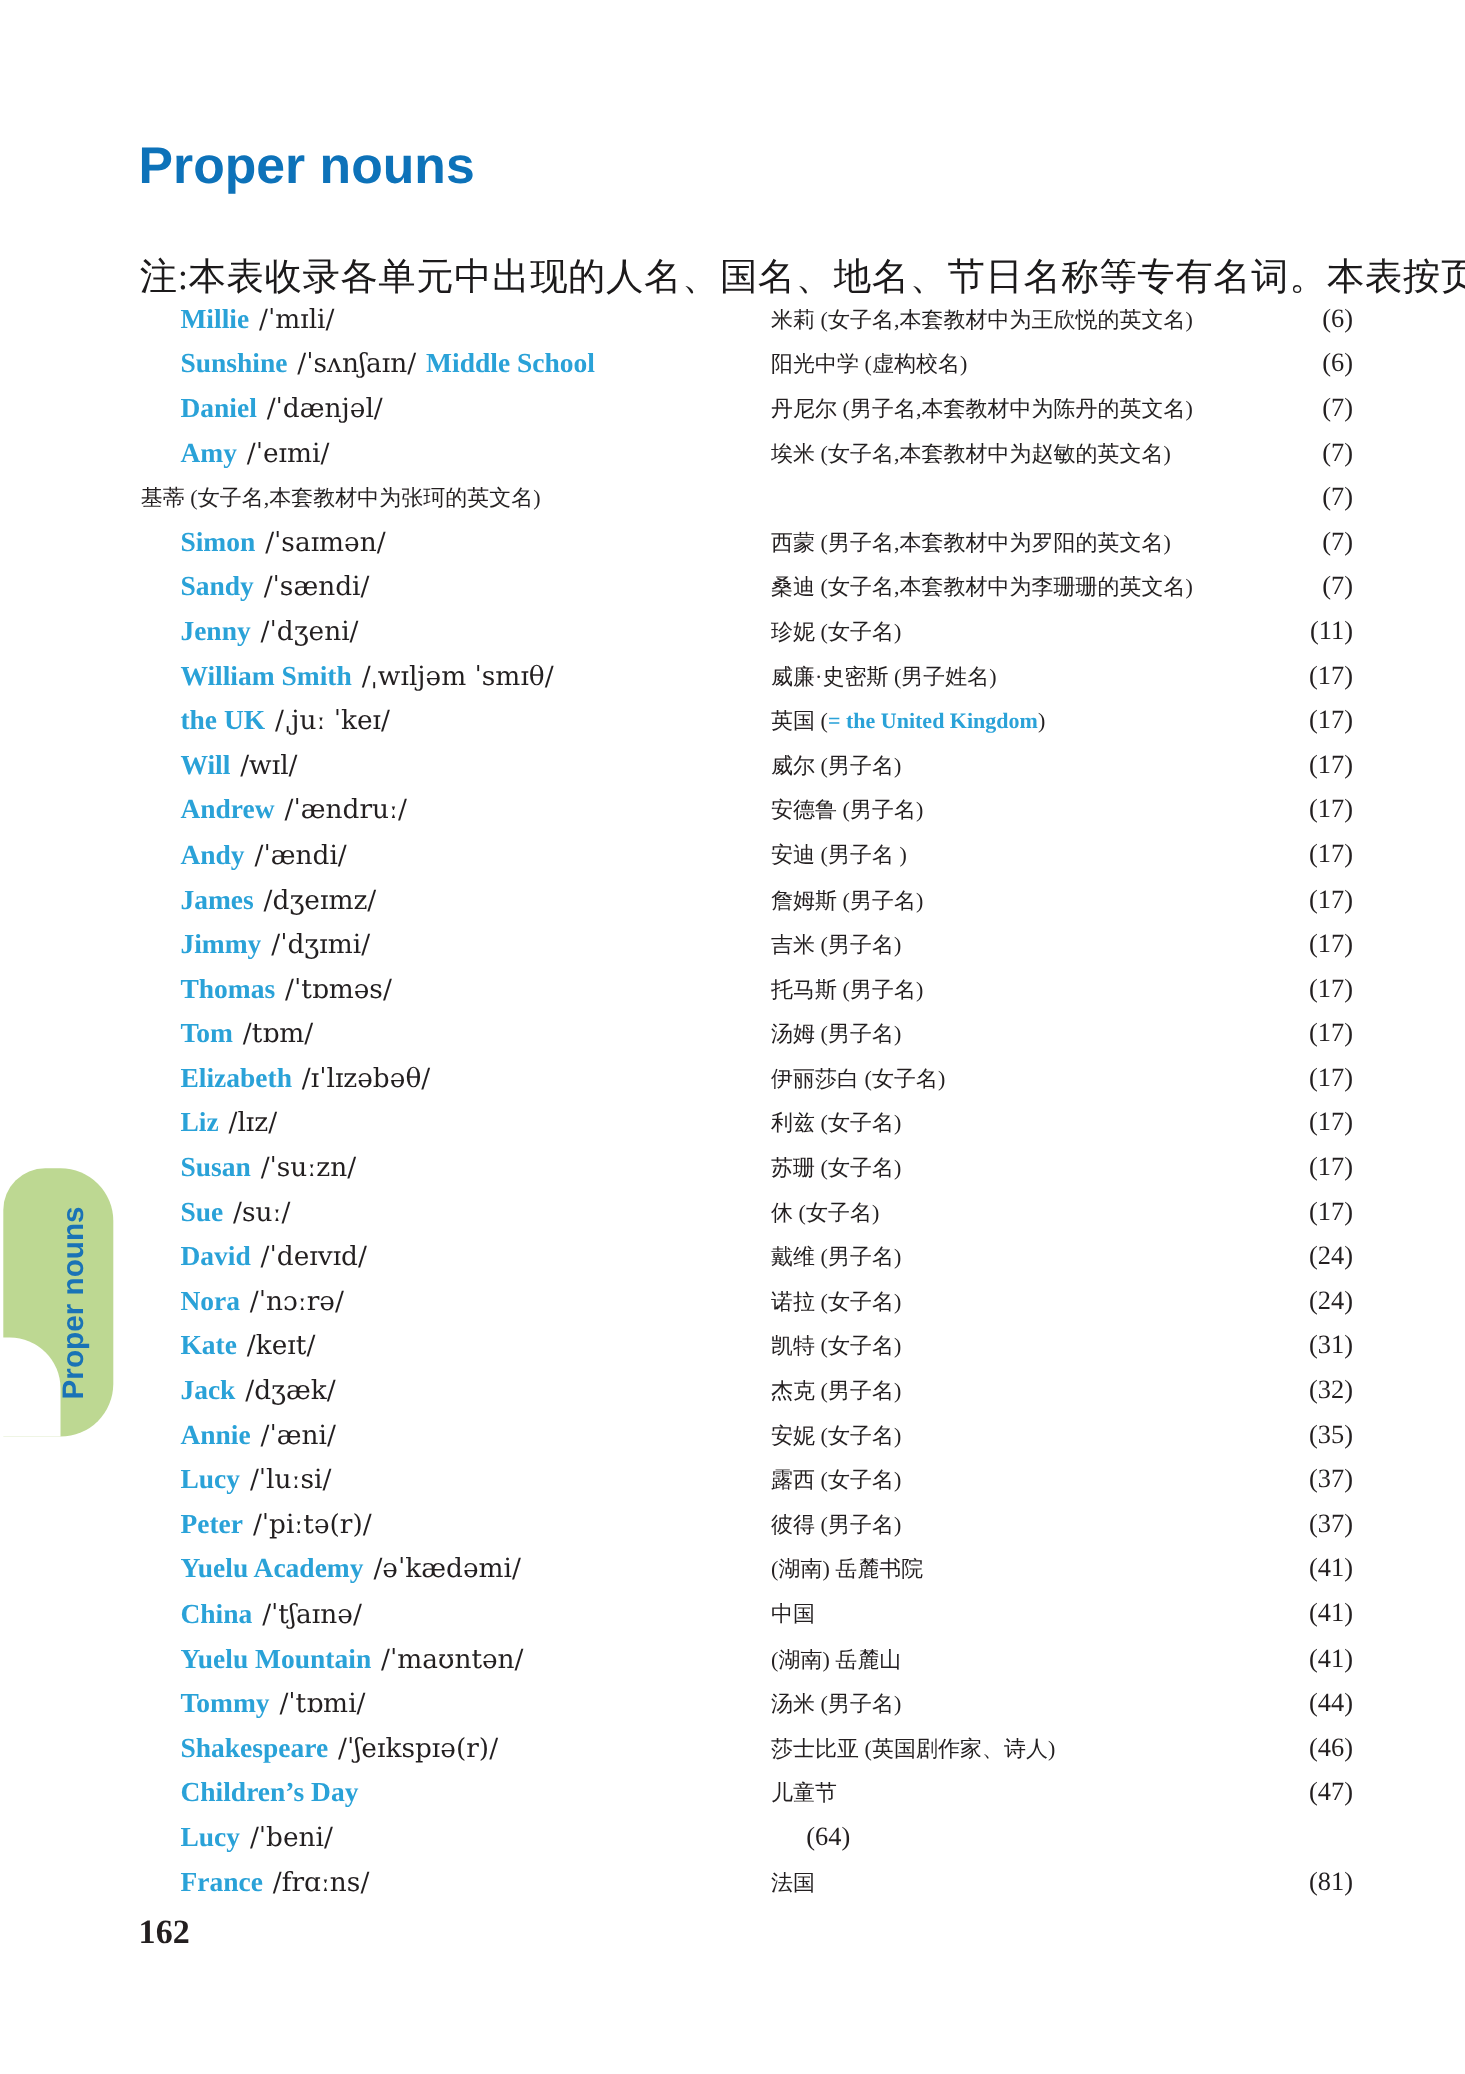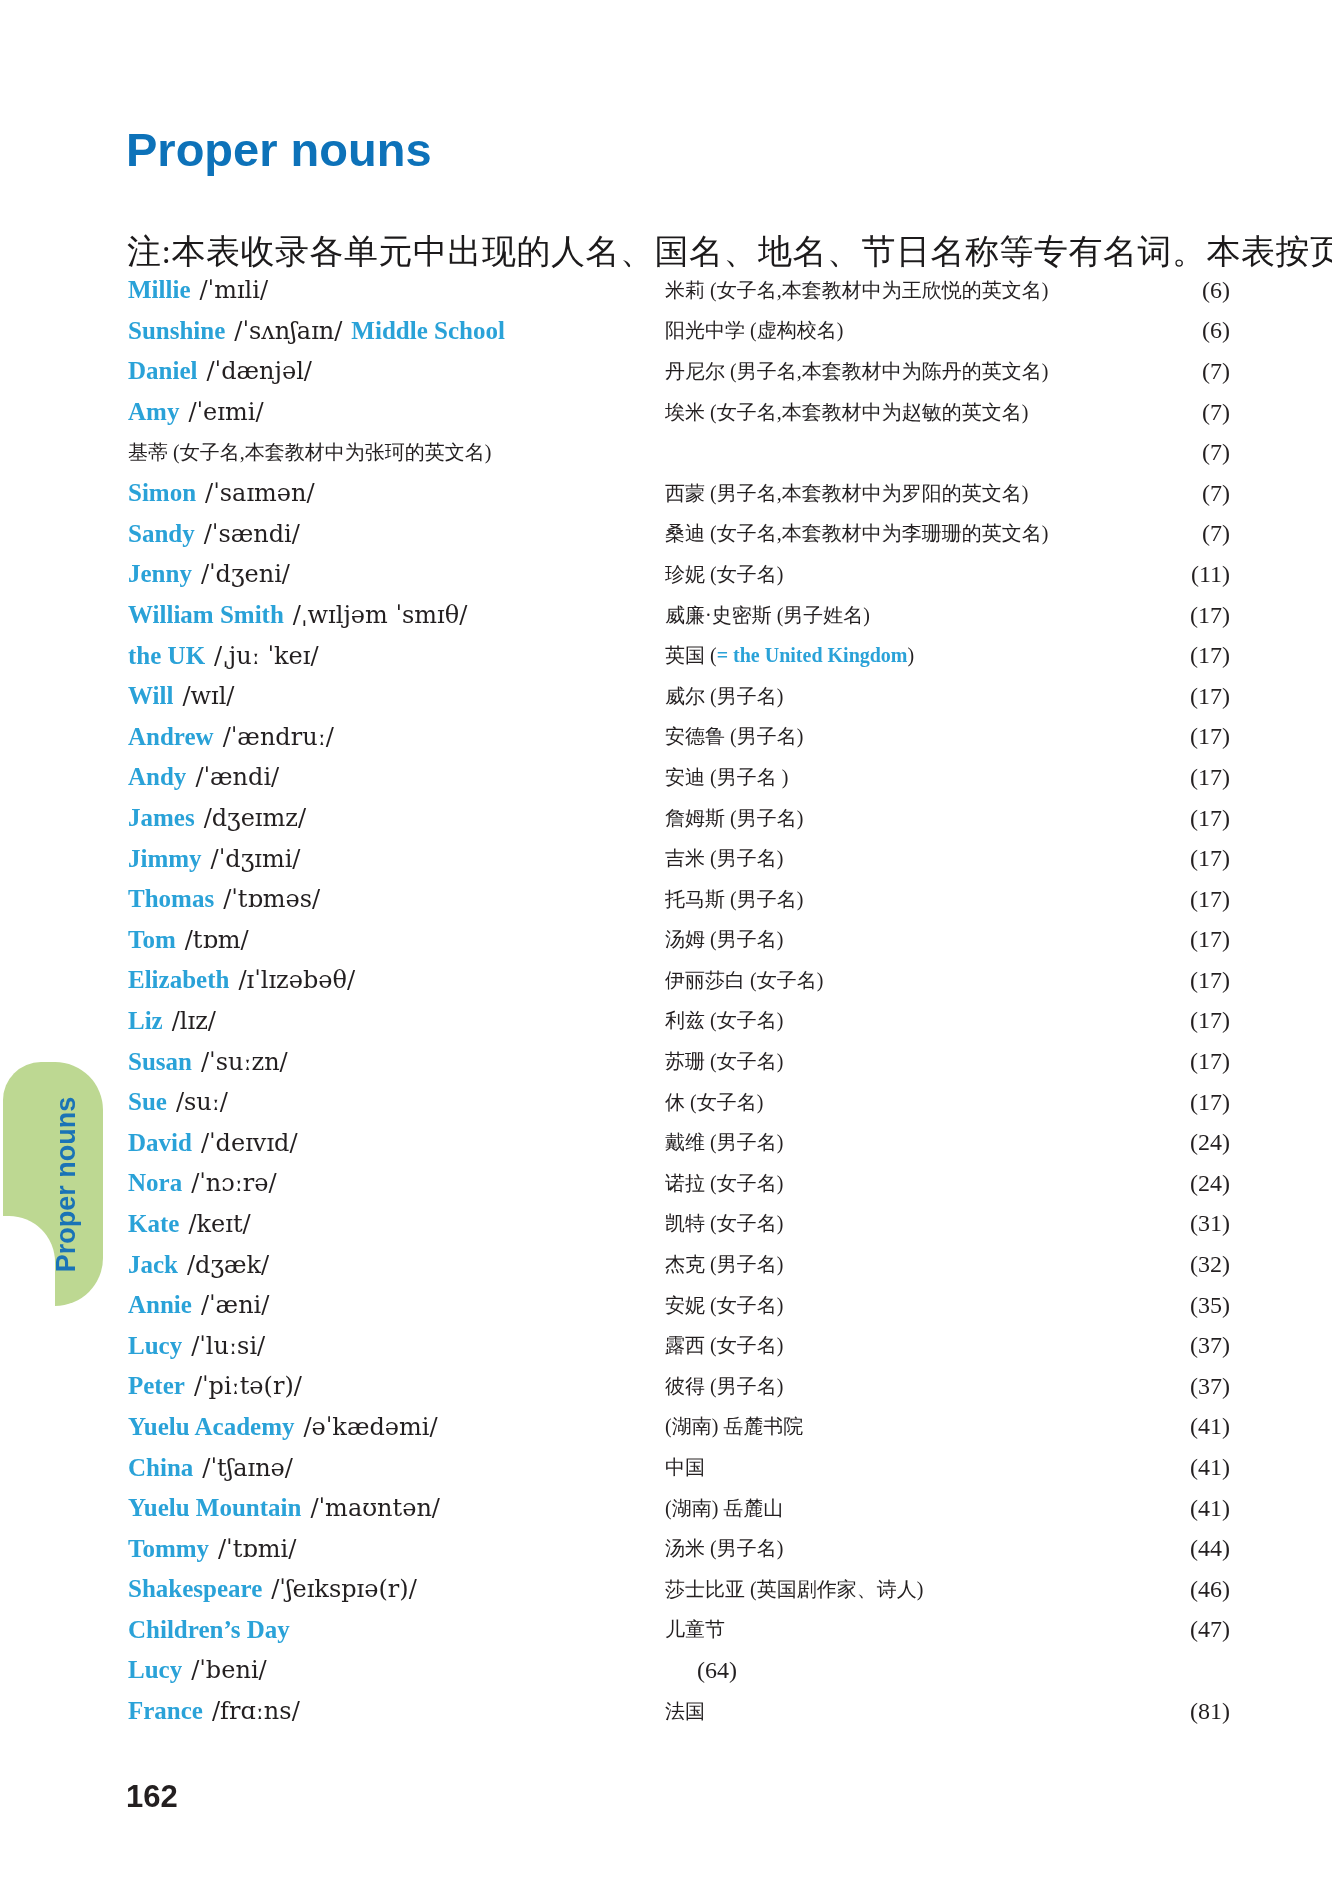--- a/index.html
+++ b/index.html
@@ -8,42 +8,42 @@
 
   .title{position:absolute;left:126px;top:122px;margin:0;
          font-family:"Liberation Sans",sans-serif;font-weight:bold;
          font-size:47px;color:#0d72b9;letter-spacing:0;}
 
   .note{position:absolute;left:127px;top:229px;font-size:34px;
         color:#1c1a1b;white-space:nowrap;letter-spacing:0.5px;}
 
   .entries{position:absolute;left:128px;top:270px;width:1102px;}
   .row{display:flex;align-items:center;height:40.6px;white-space:nowrap;}
-  .col-entry{flex:0 0 537px;overflow:visible;}
+  .col-entry{flex:0 0 537px;overflow:visible;margin-left:36px;}
   .col-meaning{flex:1 1 auto;font-size:20px;}
   .col-page{flex:0 0 72px;text-align:right;font-size:24px;}
   .name,.name2{color:#2aa2d8;font-weight:bold;font-size:25px;
                font-family:"Liberation Serif",serif;}
   .phon{color:#231f20;font-size:24px;margin-left:9px;
         font-family:"DejaVu Serif",serif;}
   .name2{margin-left:9px;}
   .m-blue{color:#2aa2d8;font-weight:bold;}
 
   .tab{position:absolute;left:3px;top:1062px;width:100px;height:244px;
        background:#bdd892;border-radius:38px 48px 48px 0;}
   .tab-cut{position:absolute;left:0;top:1216px;width:55px;height:90px;
            background:#ffffff;border-top-right-radius:46px;}
   .tab-label-wrap{position:absolute;left:3px;top:1062px;width:100px;height:244px;
                   display:flex;align-items:center;justify-content:center;}
   .tab-label{display:inline-block;transform:translateX(14px) rotate(-90deg);
              white-space:nowrap;font-family:"Liberation Sans",sans-serif;
              font-weight:bold;font-size:27px;color:#1a73b6;}
 
-  .page-num{position:absolute;left:126px;top:1779px;
-            font-family:Liberation Sans, sans-serif;font-weight:bold;
+  .page-num{position:absolute;left:126px;top:1738px;
+            font-family:Liberation Serif, serif;font-weight:bold;
             font-size:31px;color:#231f20;}
 </style>
 </head>
 <body>
 
 <div>
   <h1 class="title">Proper nouns</h1>
   <div class="note">注:本表收录各单元中出现的人名、国名、地名、节日名称等专有名词。本表按页码排序。</div>
 
   <div class="entries" id="entries">

